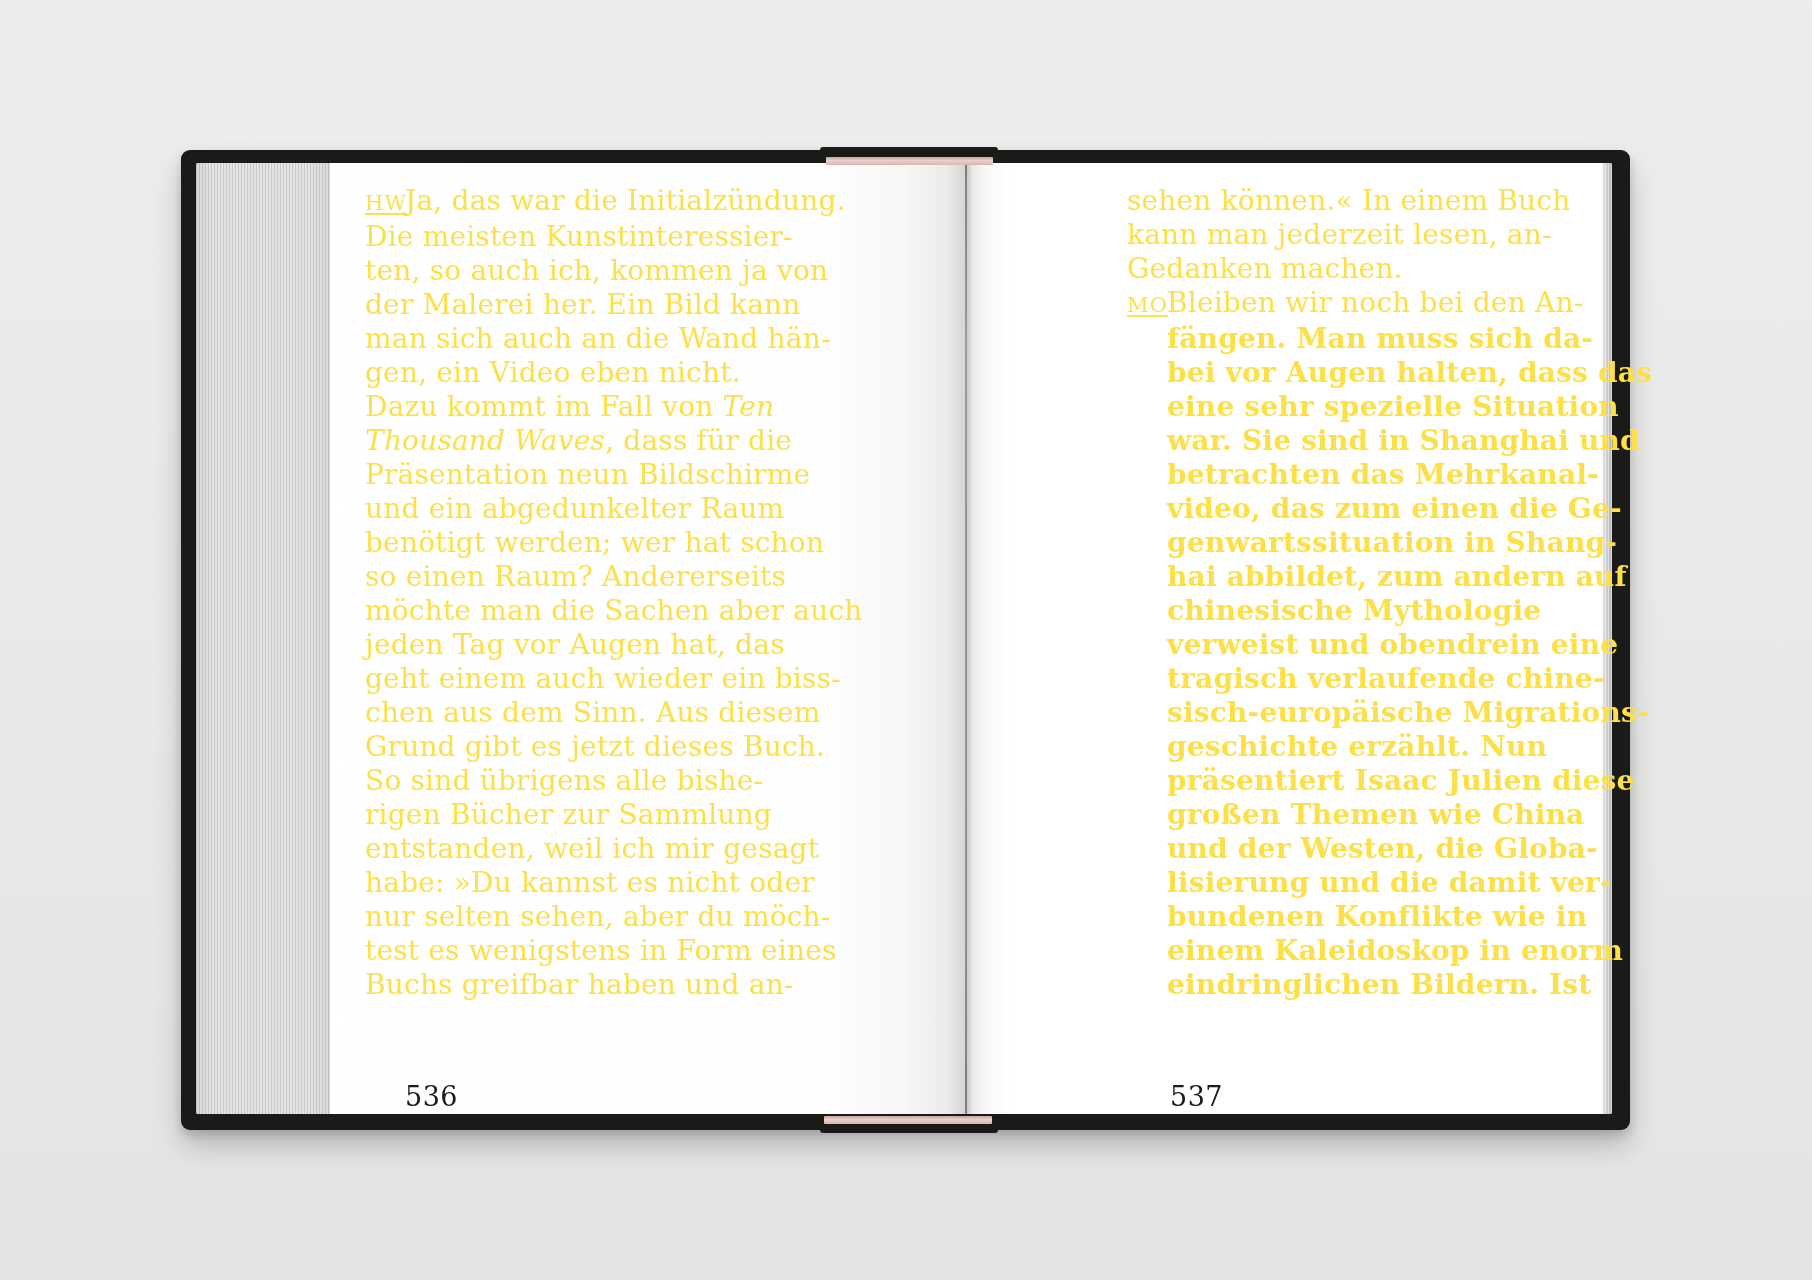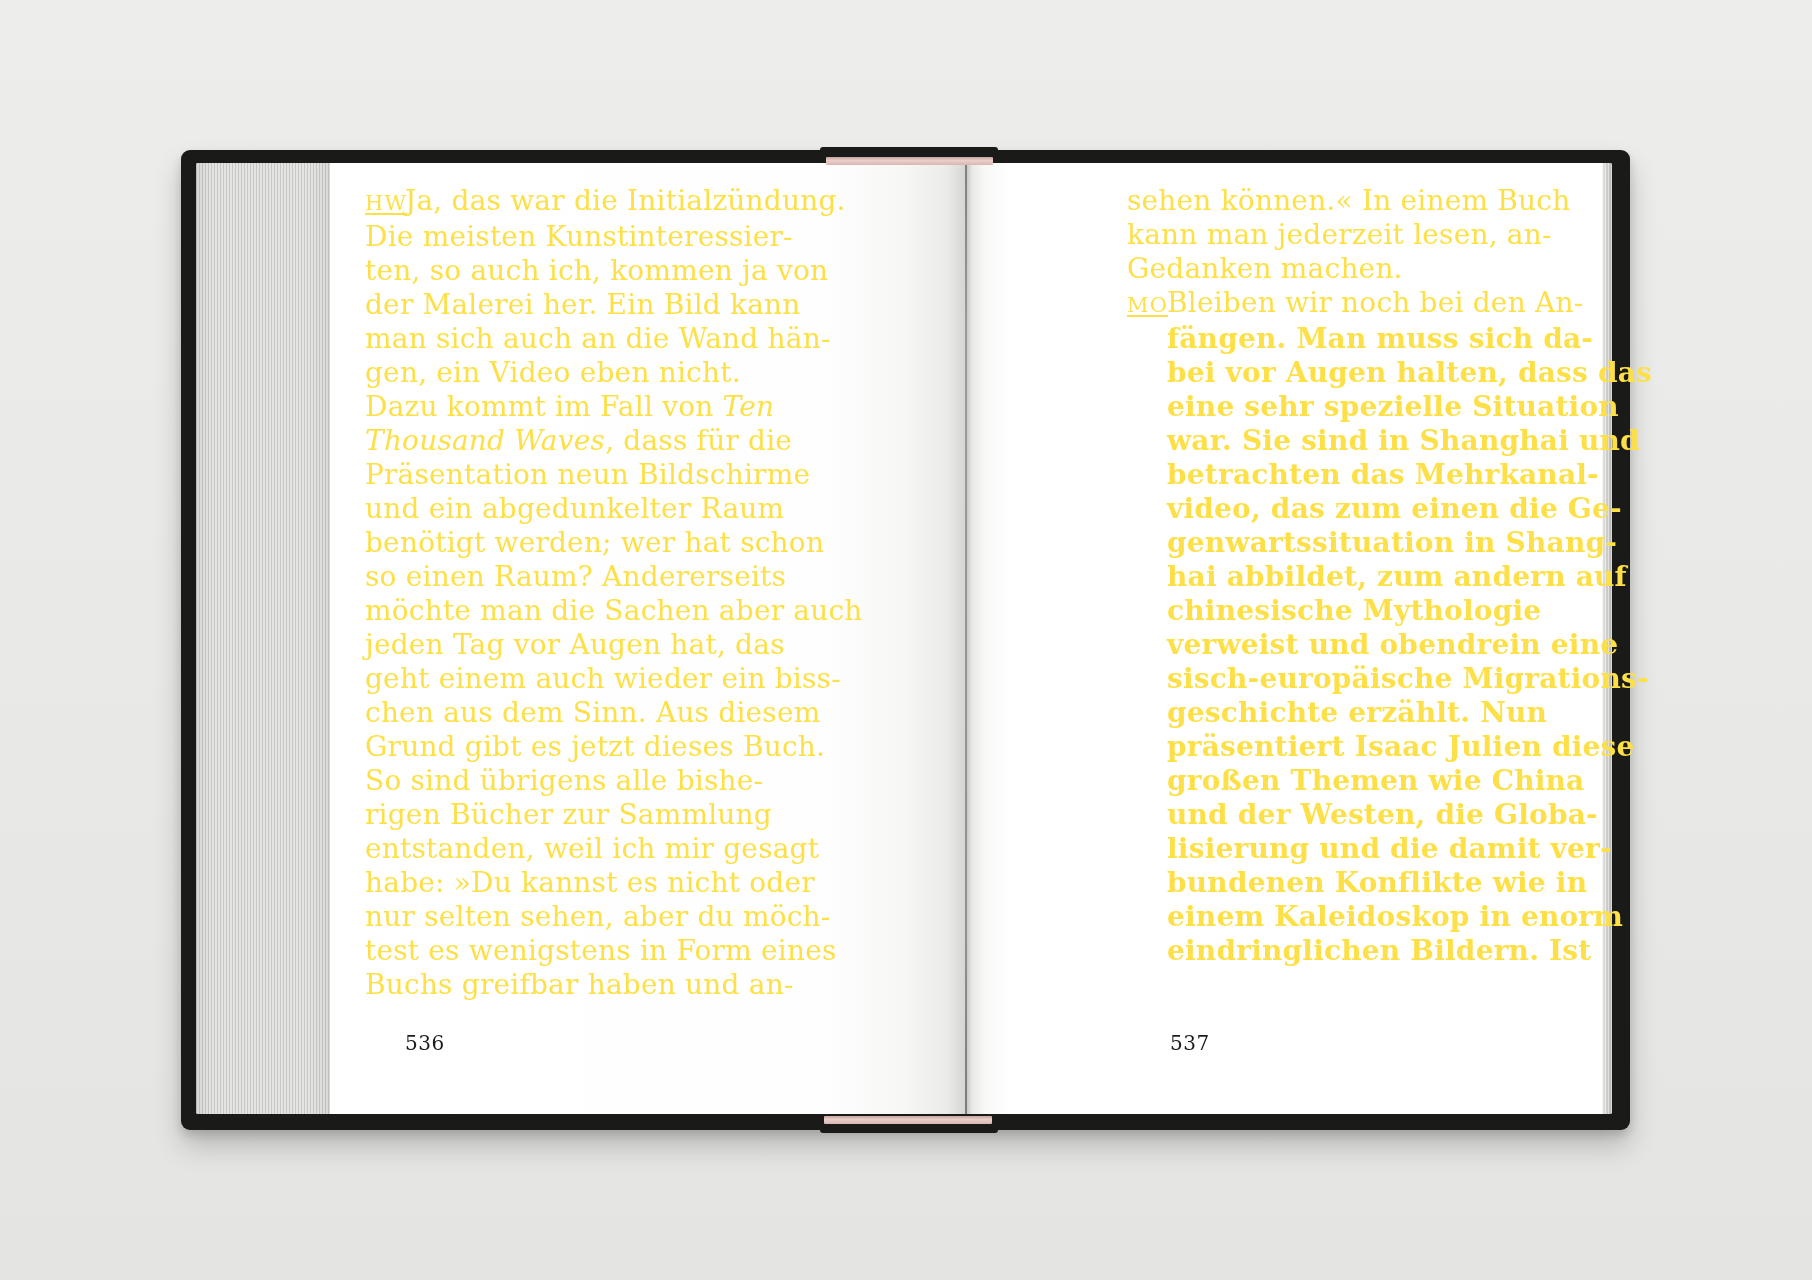--- a/index.html
+++ b/index.html
@@ -56,21 +56,21 @@
   .text-block.left{left:184px;width:475px;}
   .text-block.right{left:946px;width:480px;}
   .line{white-space:nowrap;}
   .line.indent{padding-left:40px;font-weight:bold;}
   .em{font-style:italic;}
   .speaker-slot{display:inline-block;width:40px;}
   .speaker{
     font-size:21px;letter-spacing:1.2px;
     text-decoration:underline;text-decoration-thickness:1.5px;text-underline-offset:3px;
   }
-  .page-number{position:absolute;top:881px;font-size:20px;color:#1b1b1a;letter-spacing:.5px;}
+  .page-number{position:absolute;top:931px;font-size:27px;color:#1b1b1a;letter-spacing:.5px;}
   .page-number.left{left:224px;}
   .page-number.right{left:989px;}
 </style>
 </head>
 <body>
 
 <div class="scene">
   <div class="book">
 
     <div class="spine-bump top"></div>
@@ -122,20 +122,21 @@
         <div class="line indent"><span>fängen. Man muss sich da-</span></div>
         <div class="line indent"><span>bei vor Augen halten, dass das</span></div>
         <div class="line indent"><span>eine sehr spezielle Situation</span></div>
         <div class="line indent"><span>war. Sie sind in Shanghai und</span></div>
         <div class="line indent"><span>betrachten das Mehrkanal-</span></div>
         <div class="line indent"><span>video, das zum einen die Ge-</span></div>
         <div class="line indent"><span>genwartssituation in Shang-</span></div>
         <div class="line indent"><span>hai abbildet, zum andern auf</span></div>
         <div class="line indent"><span>chinesische Mythologie</span></div>
         <div class="line indent"><span>verweist und obendrein eine</span></div>
+        <div class="line indent"><span>tragisch verlaufende chine-</span></div>
         <div class="line indent"><span>sisch-europäische Migrations-</span></div>
         <div class="line indent"><span>geschichte erzählt. Nun</span></div>
         <div class="line indent"><span>präsentiert Isaac Julien diese</span></div>
         <div class="line indent"><span>großen Themen wie China</span></div>
         <div class="line indent"><span>und der Westen, die Globa-</span></div>
         <div class="line indent"><span>lisierung und die damit ver-</span></div>
         <div class="line indent"><span>bundenen Konflikte wie in</span></div>
         <div class="line indent"><span>einem Kaleidoskop in enorm</span></div>
         <div class="line indent"><span>eindringlichen Bildern. Ist</span></div>
       </div>

